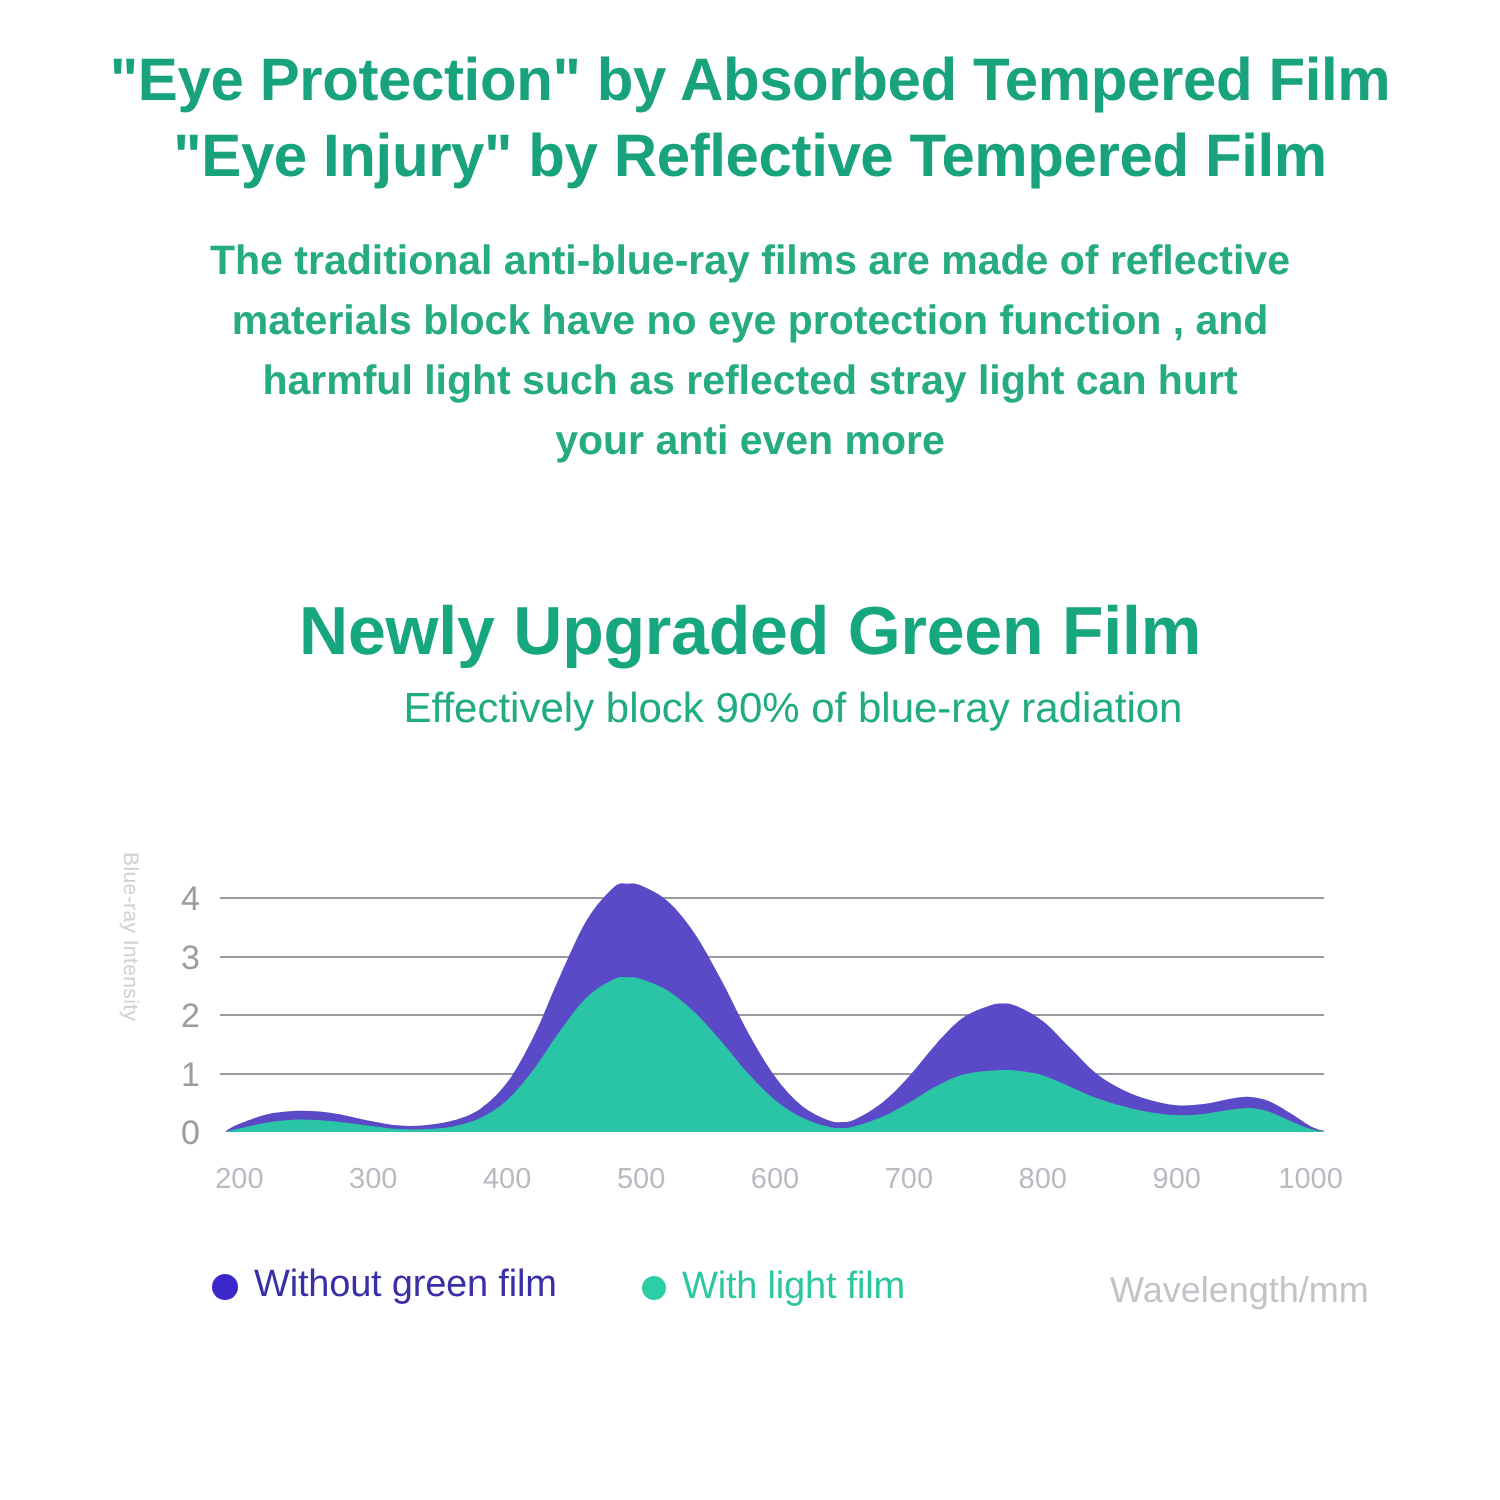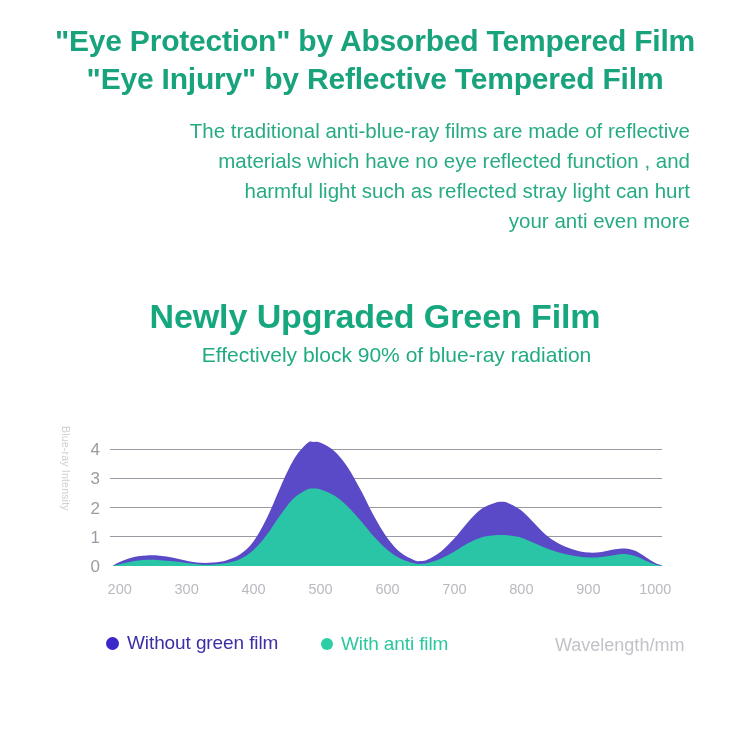--- a/index.html
+++ b/index.html
@@ -31,24 +31,25 @@
     color: #19a37c;
     line-height: 38px;
     letter-spacing: -0.2px;
     white-space: nowrap;
   }
 
   
   .intro {
     margin: 18px auto 0 auto;
     width: 630px;
-    text-align: right;
+    text-align: center;
     color: #27ab83;
     font-size: 20.5px;
     line-height: 30px;
+    font-weight: bold;
   }
   .intro .p-line {
     display: block;
     white-space: nowrap;
   }
 
   
   .section-head {
     text-align: center;
     margin-top: 62px;
@@ -149,21 +150,21 @@
 
 <div id="page">
 
   <div class="headline">
     <div class="line">"Eye Protection" by Absorbed Tempered Film</div>
     <div class="line">"Eye Injury" by Reflective Tempered Film</div>
   </div>
 
   <div class="intro">
     <span class="p-line">The traditional anti-blue-ray films are made of reflective</span>
-    <span class="p-line">materials which have no eye reflected function , and</span>
+    <span class="p-line">materials block have no eye protection function , and</span>
     <span class="p-line">harmful light such as reflected stray light can hurt</span>
     <span class="p-line">your anti even more</span>
   </div>
 
   <div class="section-head">
     <div class="sh-title">Newly Upgraded Green Film</div>
     <div class="sh-sub">Effectively block 90% of blue-ray radiation</div>
   </div>
 
   <div id="chart-block">
@@ -202,18 +203,18 @@
     </svg>
   </div>
 
   <div id="legend">
     <div class="legend-item" id="legend-without">
       <span class="legend-dot"></span>
       <span class="legend-label">Without green film</span>
     </div>
     <div class="legend-item" id="legend-with">
       <span class="legend-dot"></span>
-      <span class="legend-label">With anti film</span>
+      <span class="legend-label">With light film</span>
     </div>
     <div id="axis-caption">Wavelength/mm</div>
   </div>
 
 </div>
 
 </body></html>

